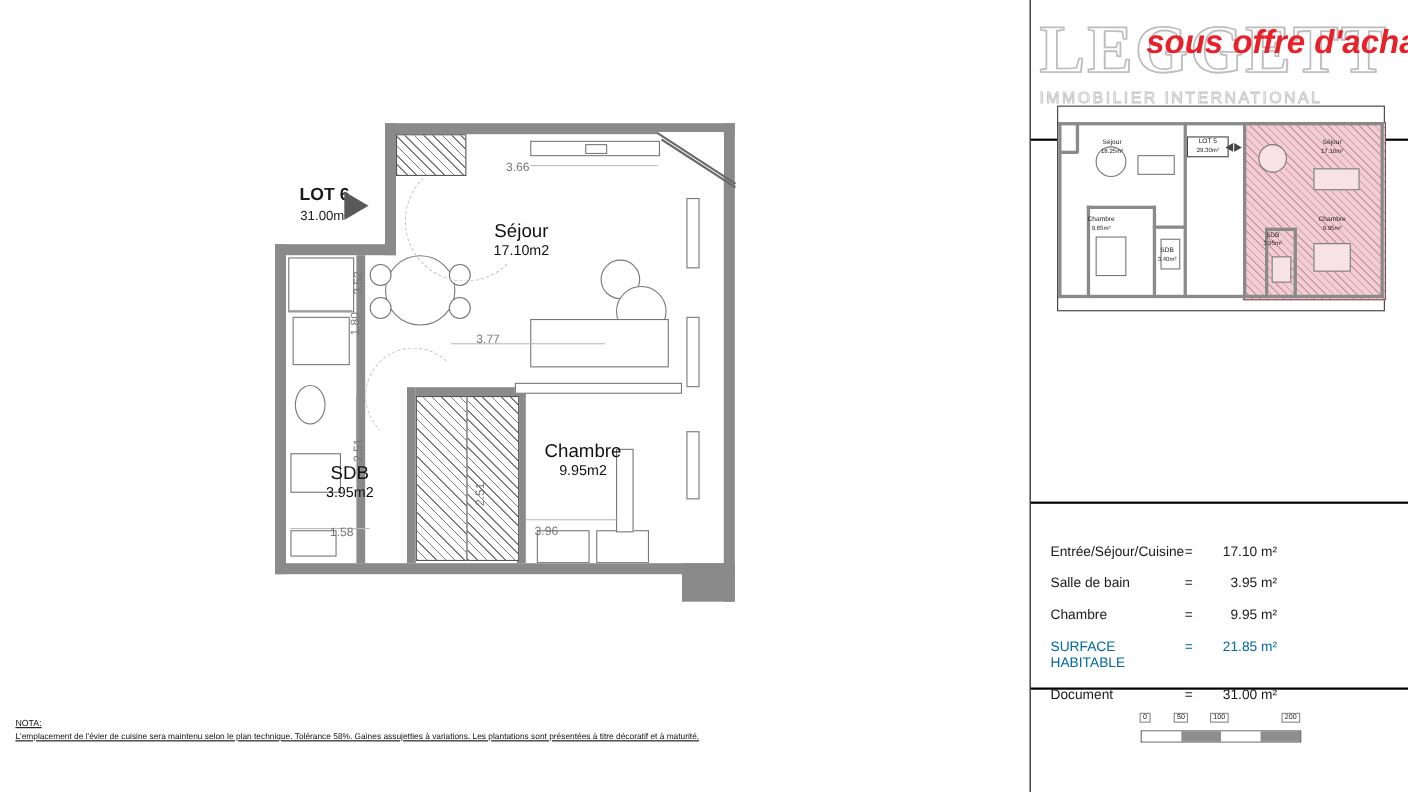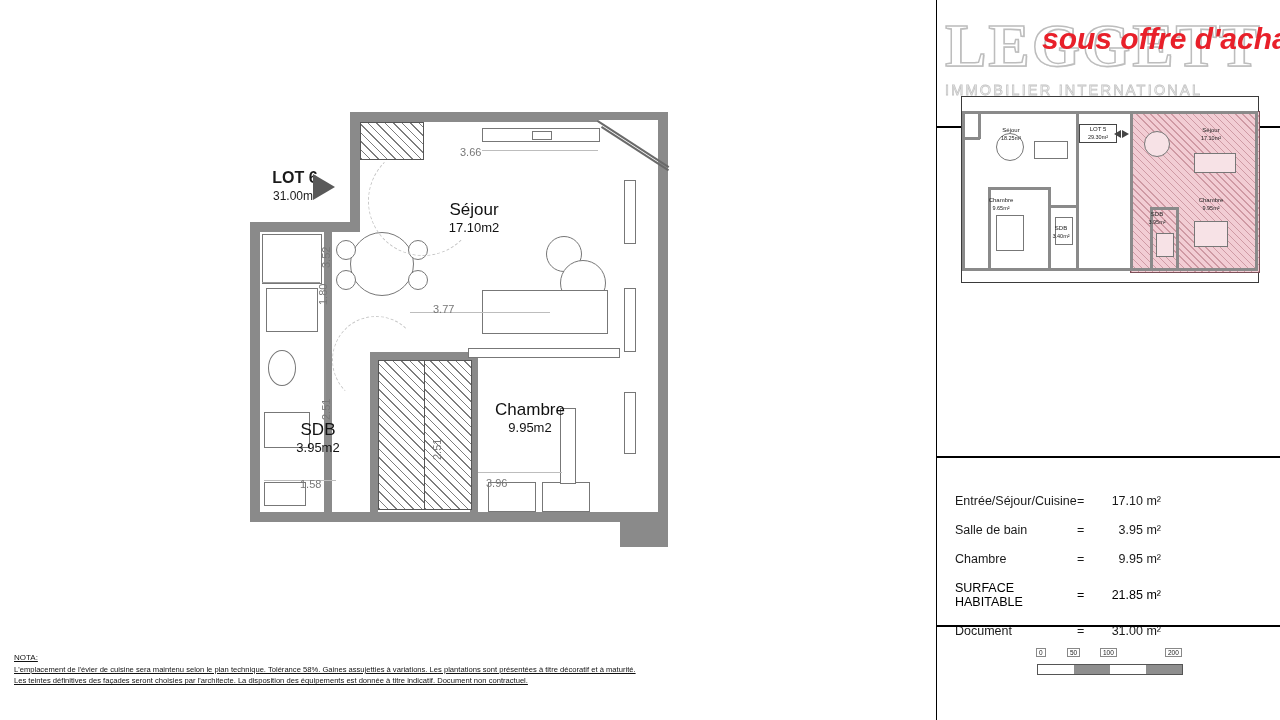--- a/index.html
+++ b/index.html
@@ -71,21 +71,21 @@
   .mini .txt{position:absolute;font-size:5.5px;color:#222;text-align:center;line-height:1.3;}
   .mini .txt b{font-weight:normal;font-size:6px;}
   .mini .ltri{position:absolute;width:0;height:0;border-top:4px solid transparent;border-bottom:4px solid transparent;}
 
   
   .table{position:absolute;left:0;top:470px;width:344px;padding:24px 18px 0 18px;box-sizing:border-box;}
   .trow{display:flex;align-items:baseline;font-size:12.5px;margin-bottom:15px;}
   .trow .c1{width:122px;}
   .trow .c2{width:26px;}
   .trow .c3{width:auto;text-align:right;min-width:58px;}
-  .trow.hl{color:#000000;align-items:center;}
+  .trow.hl{color:#0369a1;}
   .trow.gap{margin-top:7px;}
 
   
   .scalebar{position:absolute;left:0;top:648px;width:344px;}
   .sb-nums{position:relative;height:12px;}
   .sb-nums span{
     position:absolute;font-size:6.5px;color:#222;border:1px solid #888;background:#fff;
     padding:0 2px;
   }
   .sb-bar{position:absolute;left:100px;top:16px;width:144px;height:9px;border:1px solid #555;display:flex;}
@@ -323,14 +323,13 @@
         <i class="d"></i>
         <i class="w"></i>
         <i class="d"></i>
     </div>
   </div>
 </div>
 
 <div class="nota">
   <div class="h">NOTA:</div>
   <div>L'emplacement de l'évier de cuisine sera maintenu selon le plan technique. Tolérance 58%. Gaines assujetties à variations. Les plantations sont présentées à titre décoratif et à maturité.</div>
-  <div>Les teintes définitives des façades seront choisies par l'architecte. La disposition des équipements est donnée à titre indicatif. Document non contractuel.</div>
 </div>
 
 </body></html>

